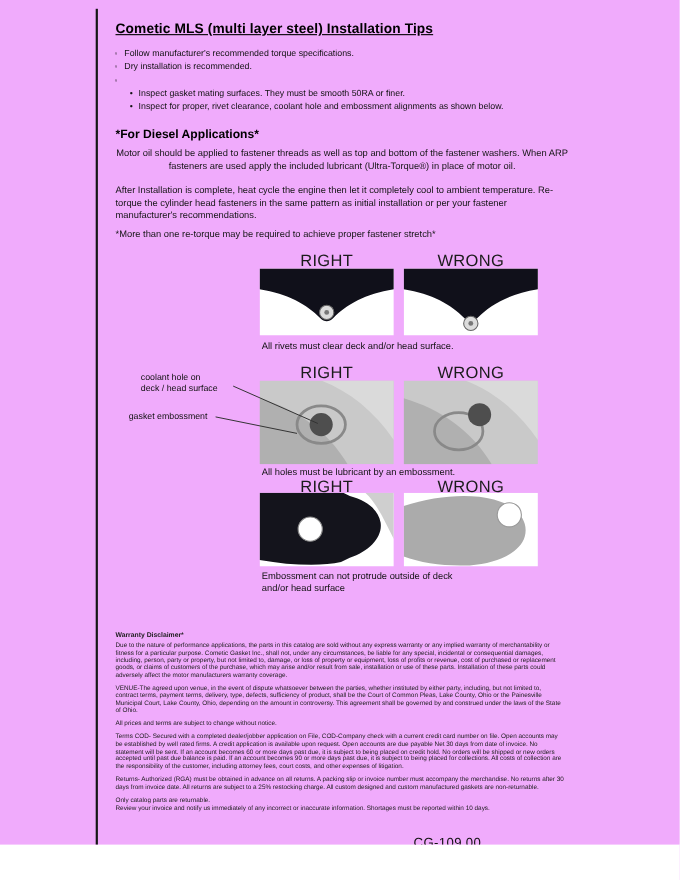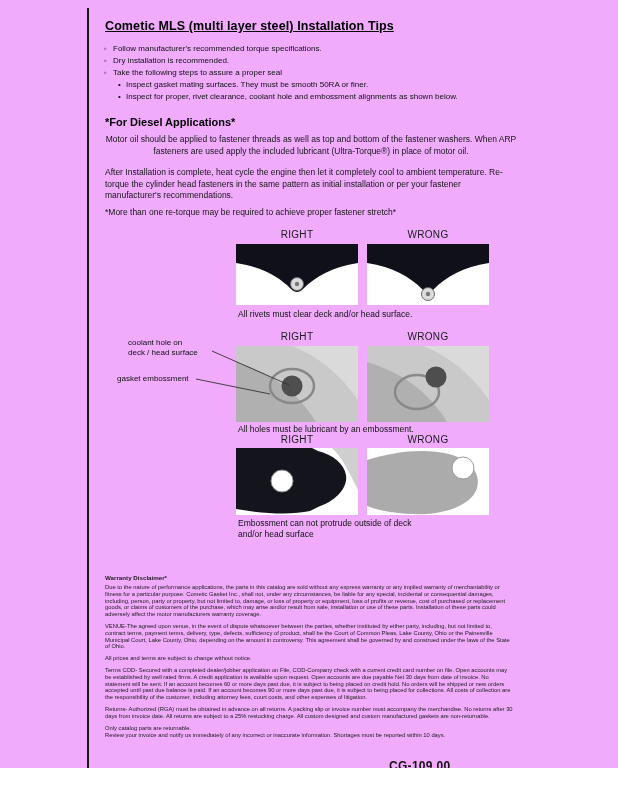--- a/index.html
+++ b/index.html
@@ -20,40 +20,40 @@
   .tip .mk { width:9px; flex:0 0 9px; font-size:7.5px; }
   .tip.sub { margin-left:14px; }
   .tip.sub .mk { width:8px; flex:0 0 8px; font-size:8px; }
 
   .diesel-heading { position:absolute; left:105px; top:116px; font-size:11px; font-weight:bold; color:#000; }
   .bodytext { position:absolute; left:105px; width:412px; font-size:8.5px; line-height:11.5px; color:#151515; }
   .p1 { top:134px;text-align:center; }
   .p2 { top:167px; }
   .note { top:207px; }
 
-  .dg-label { position:absolute; width:122px; text-align:center; font-size:10px; color:#1b1b1b; letter-spacing:0.3px; }
+  .dg-label { position:absolute; width:122px; text-align:center; font-size:15px; color:#1b1b1b; letter-spacing:0.3px; }
   .col1 { left:236px; }
   .col2 { left:367px; }
   .s1 { top:229px; } .s2 { top:331px; } .s3 { top:434px; }
   .dg-img { position:absolute; width:122px; line-height:0; }
   .s1i { top:244px; } .s2i { top:346px; } .s3i { top:448px; }
   .caption { position:absolute; left:238px; font-size:8.5px; line-height:11px; color:#111; white-space:pre-line; }
   .cap1 { top:309px; } .cap2 { top:424px; } .cap3 { top:518px; }
 
   .anno { position:absolute; font-size:8px; line-height:10px; color:#111; white-space:pre-line; }
   .anno1 { left:128px; top:338px; }
   .anno2 { left:117px; top:374px; }
   .anno-lines { position:absolute; left:0; top:0; width:618px; height:800px; pointer-events:none; }
 
   .warranty { position:absolute; left:105px; top:574px; width:409px; color:#1c1c1c; }
   .w-head { font-size:6.2px; font-weight:bold; margin-bottom:3px; }
   .w-p { font-size:5.8px; line-height:6.8px; margin-bottom:5px; }
   .w-p.tight { margin-bottom:0.5px; }
 
-  .footer-code { position:absolute; left:389px; top:759px; font-size:12px; color:#111; letter-spacing:0.3px;font-weight:bold; }
+  .footer-code { position:absolute; left:376px; top:759px; font-size:12px; color:#111; letter-spacing:0.3px; }
 </style>
 </head>
 <body>
 
 <div class="page">
 
   <div class="vline"></div>
 
   <h1 class="title">Cometic MLS (multi layer steel) Installation Tips</h1>
 
@@ -61,21 +61,20 @@
     <div class="tip">
       <span class="mk">◦</span>
       <span>Follow manufacturer's recommended torque specifications.</span>
     </div>
     <div class="tip">
       <span class="mk">◦</span>
       <span>Dry installation is recommended.</span>
     </div>
     <div class="tip">
       <span class="mk">◦</span>
-      <span>Take the following steps to assure a proper seal</span>
     </div>
     <div class="tip sub">
       <span class="mk">•</span>
       <span>Inspect gasket mating surfaces.  They must be smooth 50RA or finer.</span>
     </div>
     <div class="tip sub">
       <span class="mk">•</span>
       <span>Inspect for proper, rivet clearance, coolant hole and embossment alignments as shown below.</span>
     </div>
   </div>

